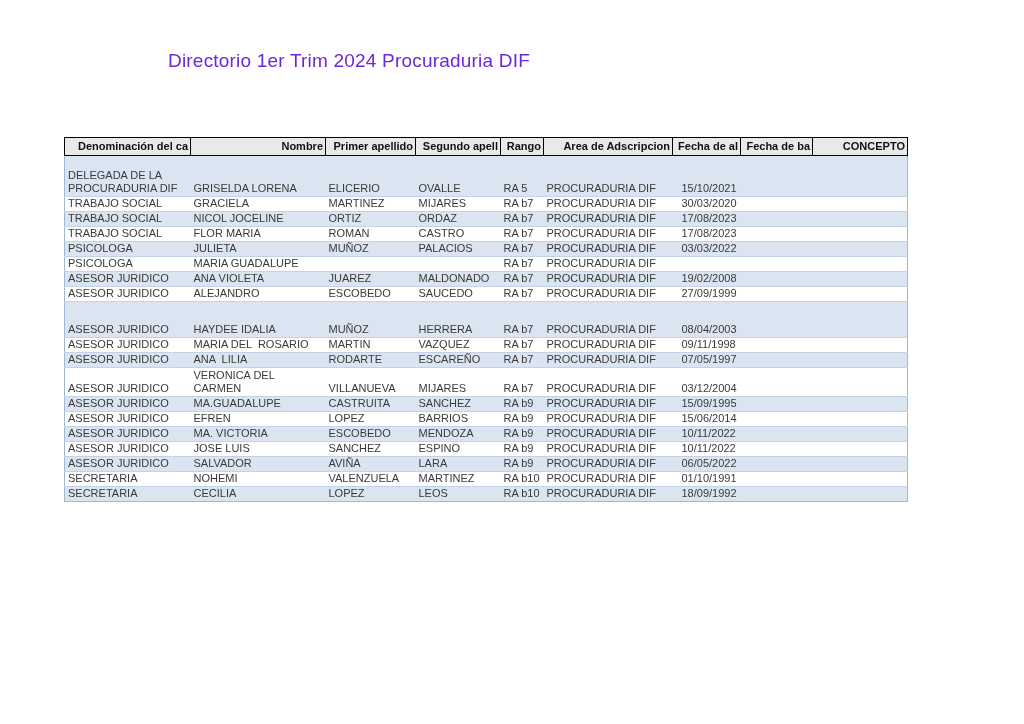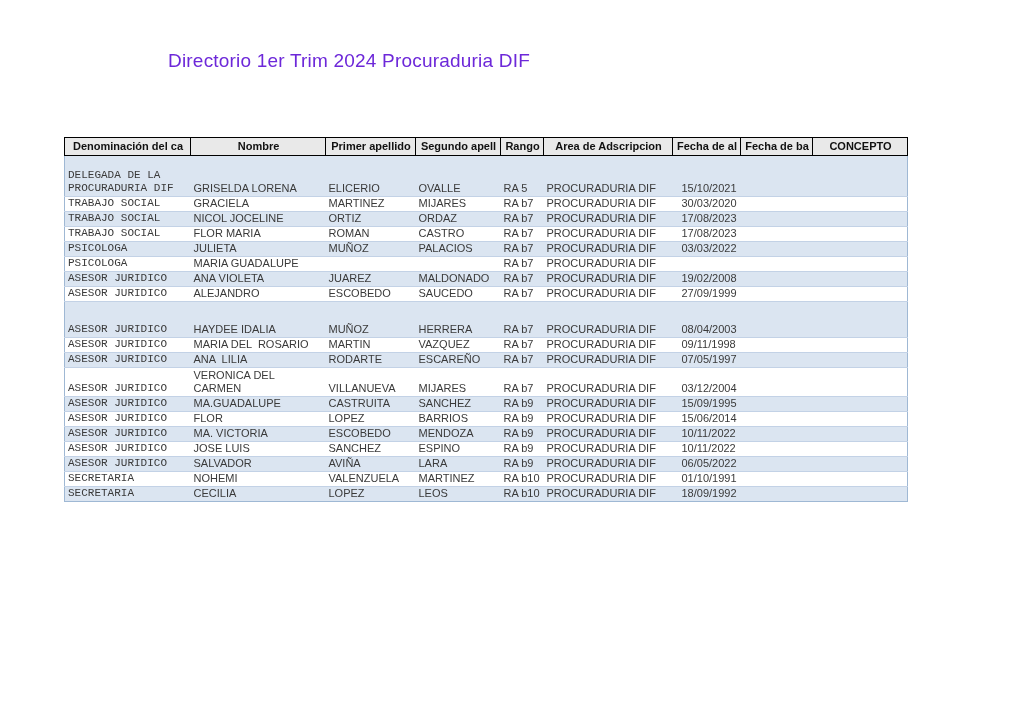--- a/index.html
+++ b/index.html
@@ -17,34 +17,34 @@
   table.directory{
     border-collapse:collapse;table-layout:fixed;
     font-size:11px;color:#3a3a3a;
   }
   col.c0{width:126px}col.c1{width:135px}col.c2{width:90px}
   col.c3{width:85px}col.c4{width:43px}col.c5{width:129px}
   col.c6{width:68px}col.c7{width:72px}col.c8{width:95px}
   thead th{
     border:1px solid #000000;background:#e9e9e9;
     font-weight:bold;font-size:11px;color:#111111;
-    text-align:center;padding:1px 2px 2px 3px;height:14px;
+    text-align:right;padding:1px 2px 2px 3px;height:14px;
     white-space:nowrap;overflow:hidden;line-height:13px;
   }
   tbody tr{height:14px;}
   tbody tr.blue{background:#dbe5f1;}
   tbody tr.white{background:#ffffff;}
   tbody td{
     vertical-align:bottom;padding:0 2px 1px 3px;
     border-bottom:1px solid #c3d2e6;
     white-space:nowrap;overflow:hidden;line-height:13px;
   }
   tbody td.c0, tbody td.c1{white-space:pre-wrap;}
   tbody td.c6{padding-left:9px;margin-top:48px;}
-  tbody td.c0{border-left:1px solid #9fb8d4;font-family:Liberation Mono, monospace;}
+  tbody td.c0{border-left:1px solid #9fb8d4;}
   tbody td.c8{border-right:1px solid #9fb8d4;}
   tbody tr:last-child td{border-bottom:1px solid #9fb8d4;}
 </style>
 </head>
 <body>
 
 <div class="page-title">Directorio 1er Trim 2024 Procuraduria DIF</div>
 
 <div class="sheet">
   <table class="directory">
@@ -213,21 +213,21 @@
           <td class="c2">CASTRUITA</td>
           <td class="c3">SANCHEZ</td>
           <td class="c4">RA b9</td>
           <td class="c5">PROCURADURIA DIF</td>
           <td class="c6">15/09/1995</td>
           <td class="c7"></td>
           <td class="c8"></td>
         </tr>
         <tr class="white">
           <td class="c0">ASESOR JURIDICO</td>
-          <td class="c1">FLOR</td>
+          <td class="c1">EFREN</td>
           <td class="c2">LOPEZ</td>
           <td class="c3">BARRIOS</td>
           <td class="c4">RA b9</td>
           <td class="c5">PROCURADURIA DIF</td>
           <td class="c6">15/06/2014</td>
           <td class="c7"></td>
           <td class="c8"></td>
         </tr>
         <tr class="blue">
           <td class="c0">ASESOR JURIDICO</td>

